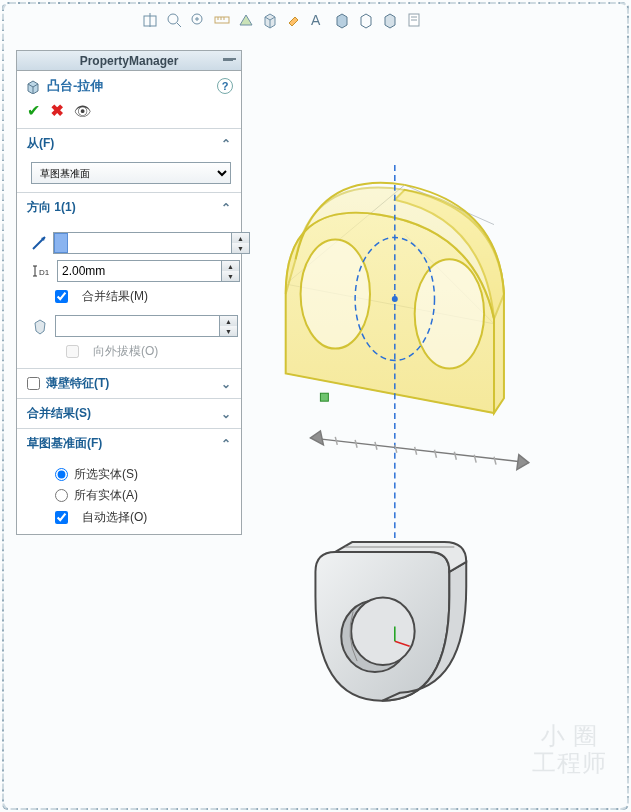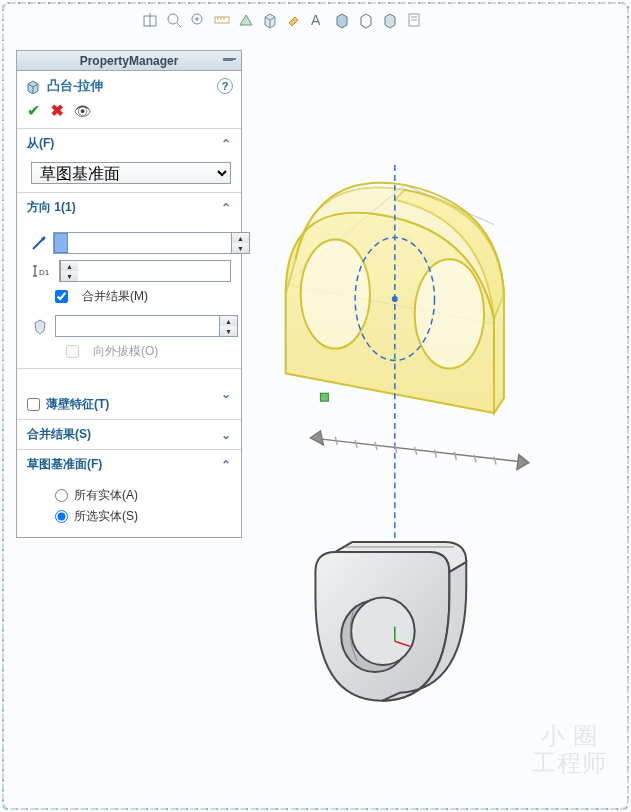--- a/index.html
+++ b/index.html
@@ -26,21 +26,21 @@
 .action-row { display: flex; align-items: center; gap: 10px; padding: 4px 10px 8px; }
 .action-row .ok { color: #18a018; font-size: 16px; }
 .action-row .cancel { color: #d22; font-size: 16px; font-weight: bold; }
 .action-row .eye { font-size: 14px; color: #444; }
 
 .section { border-top: 1px solid #cfd6db; }
 .sec-head { display: flex; align-items: center; justify-content: space-between; padding: 6px 10px; font-weight: bold; color: #1b5e93; font-size: 12px; background: #fff; }
 .sec-head .chev { font-size: 12px; color: #5a7a90; }
 .sec-body { padding: 4px 10px 8px 14px; }
 
-.sel { width: 100%; height: 22px; border: 1px solid #8fa0ab; background: linear-gradient(#fefefe,#eef2f5); padding: 0 4px; font-size: 16px; }
+.sel { width: 100%; height: 22px; border: 1px solid #8fa0ab; background: linear-gradient(#fefefe,#eef2f5); padding: 0 4px; font-size: 10px; }
 .row { display: flex; align-items: center; gap: 6px; margin: 6px 0; }
 .row .left-ico { width: 22px; display: flex; align-items: center; }
 .num-input { flex: 1; height: 22px; border: 1px solid #8fa0ab; display: flex; align-items: stretch; background: #fff; }
 .num-input input { border: none; flex: 1; padding: 0 4px; font-size: 12px; outline: none; }
 .num-input .spin { width: 18px; display: flex; flex-direction: column; border-left: 1px solid #8fa0ab; }
 .num-input .spin div { flex: 1; display: flex; align-items: center; justify-content: center; font-size: 7px; background: linear-gradient(#f4f6f8,#dde3e7); }
 .distance-bar { display: flex; align-items: stretch; gap: 0; }
 .distance-bar .bluebox { width: 14px; background: #8ab4f0; border: 1px solid #5a8ed6; }
 .chk { display: flex; align-items: center; gap: 14px; margin: 5px 0 0 24px; }
 .chk input { width: 13px; height: 13px; }
@@ -196,20 +196,21 @@
       </div>
 
       <div class="row">
         <span class="left-ico">
           <svg width="20" height="16">
               <path d="M4 3 L4 13 M2 3 L6 3 M2 13 L6 13" stroke="#333"></path>
               <text x="8" y="12" font-size="8" fill="#333">D1</text>
             </svg>
         </span>
         <div class="num-input" style="flex:1;">
+          <input type="text" value="2.00mm" style="">
           <div class="spin">
             <div>▲</div>
             <div>▼</div>
           </div>
         </div>
       </div>
 
       <div class="chk">
         <input type="checkbox" checked="" style="">
         <span>合并结果(M)</span>
@@ -232,21 +233,21 @@
 
       <div class="chk disabled">
         <input type="checkbox" disabled="" style="">
         <span>向外拔模(O)</span>
       </div>
     </div>
   </div>
 
   <div class="section">
     <div class="sec-head">
-      <span style="display:flex;align-items:center;gap:6px;margin-top:21px;">
+      <span style="display:flex;align-items:center;gap:6px;">
         <input type="checkbox" style="">
         <span>薄壁特征(T)</span>
       </span>
       <span class="chev">⌄</span>
     </div>
   </div>
 
   <div class="section">
     <div class="sec-head">
       <span>合并结果(S)</span>
@@ -254,26 +255,30 @@
     </div>
   </div>
 
   <div class="section">
     <div class="sec-head">
       <span>草图基准面(F)</span>
       <span class="chev">⌃</span>
     </div>
     <div class="sec-body">
       <div class="radio-row">
+        <input type="radio" name="scope" checked="" style="">
+        <span>所选实体(S)</span>
+      </div>
+      <div class="radio-row">
         <input type="radio" name="scope" style="">
         <span>所有实体(A)</span>
       </div>
-      <div class="radio-row">
-        <input type="radio" name="scope" checked="" style="">
-        <span>所选实体(S)</span>
+      <div class="chk" style="margin-left:24px;">
+        <input type="checkbox" checked="" style="">
+        <span>自动选择(O)</span>
       </div>
     </div>
   </div>
 </div>
 
 <div class="viewport">
 <svg viewBox="0 0 380 760">
 
   <defs>
     <linearGradient id="yel" x1="0" y1="0" x2="0" y2="1">

